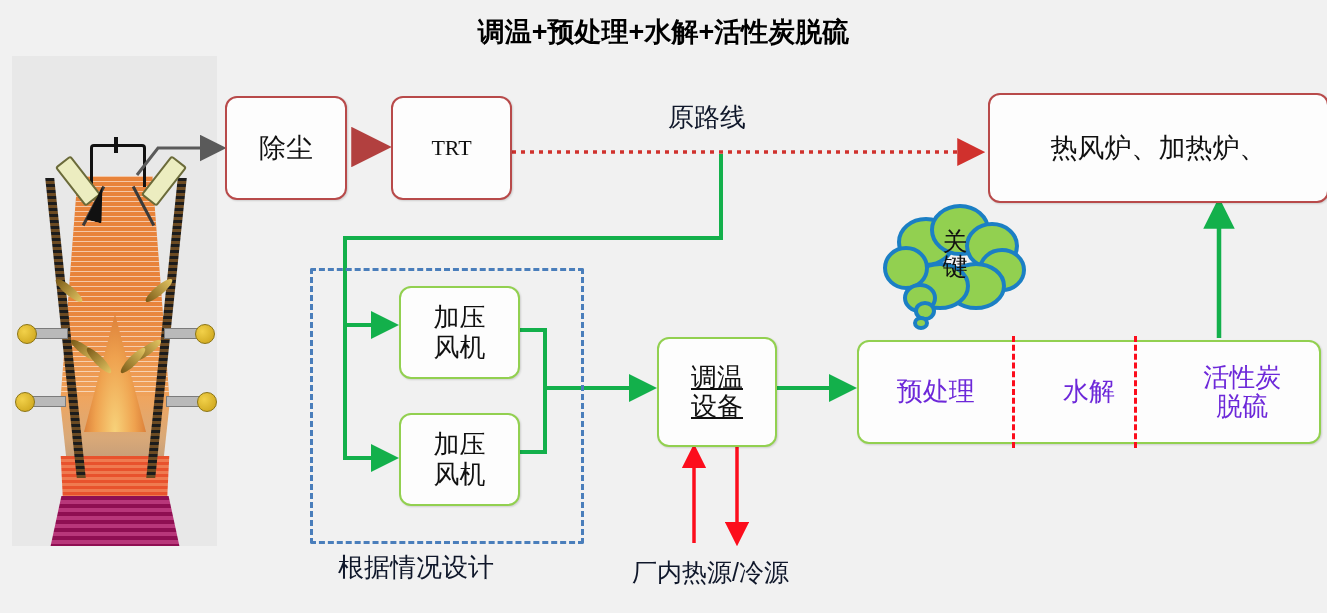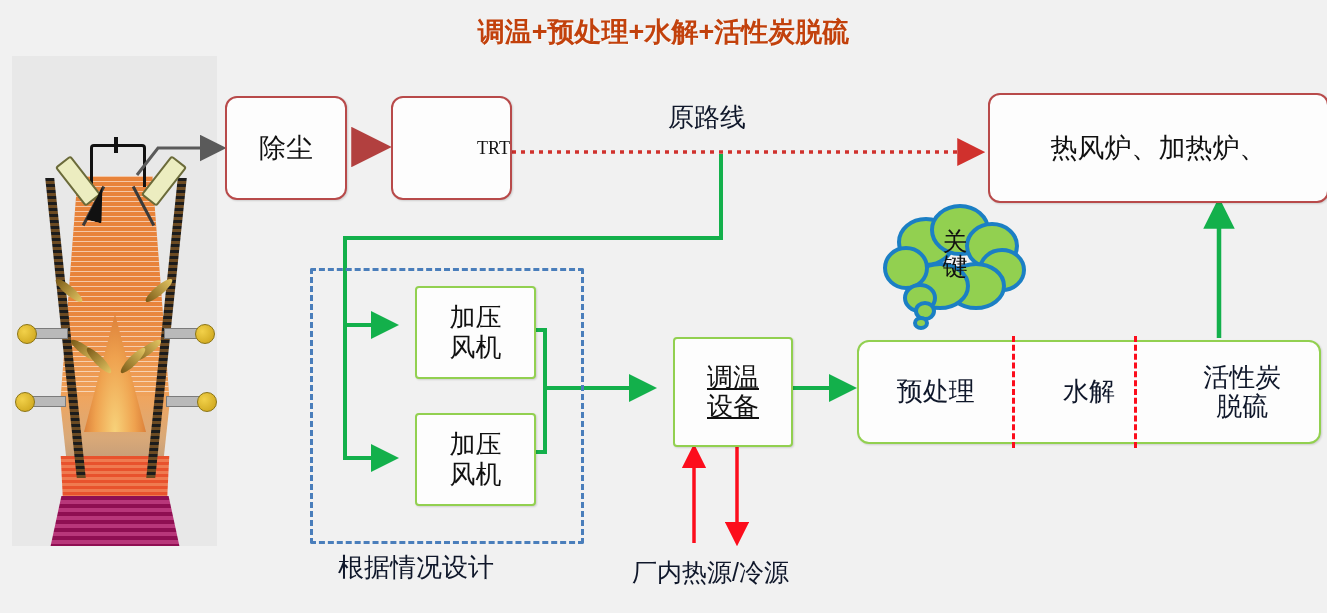--- a/index.html
+++ b/index.html
@@ -10,21 +10,21 @@
     overflow:hidden;
     position:relative;
   }
   #stage{position:absolute;left:0;top:0;width:1327px;height:613px;}
 
   
   .title{
     position:absolute; left:0; top:14px; width:1327px;
     text-align:center;
     font-family:"Liberation Sans", sans-serif;
-    font-weight:bold; font-size:27px; color:#c2410c;
+    font-weight:bold; font-size:27px; color:#000000;
     letter-spacing:0px;
     text-shadow:1px 1px 0 rgba(255,255,255,.5);
   }
 
   
   .furnace-frame{
     position:absolute; left:12px; top:56px; width:205px; height:490px;
     background:#e8e8e8;
     overflow:hidden;
   }
@@ -115,39 +115,39 @@
   .box{
     position:absolute;
     background:#fdfdfd;
     display:flex;align-items:center;justify-content:center;
     text-align:center;
     color:#111;
     line-height:1.12;
     box-shadow:1px 1px 2px rgba(0,0,0,.14);
   }
   .box.red{border:2.5px solid #b84a4a;border-radius:12px;}
-  .box.green{border:2.5px solid #92d050;border-radius:4px;margin-left:16px;}
+  .box.green{border:2.5px solid #92d050;border-radius:12px;}
 
   #box-dedust{left:225px;top:96px;width:118px;height:100px;font-size:27px;}
-  #box-trt{left:391px;top:96px;width:117px;height:100px;font-size:18px;font-family:"Liberation Serif",serif;justify-content:flex-end;}
+  #box-trt{left:391px;top:96px;width:117px;height:100px;font-size:22px;font-family:"Liberation Serif",serif;}
   #box-gasuse{left:988px;top:93px;width:325px;height:106px;font-size:27px;padding:0 6px;}
   #box-fan1{left:399px;top:286px;width:117px;height:89px;font-size:26px;}
   #box-fan2{left:399px;top:413px;width:117px;height:89px;font-size:26px;}
   #box-temp{left:657px;top:337px;width:116px;height:106px;font-size:26px;text-decoration:underline;}
 
   
   #box-process{
     left:857px;top:340px;width:460px;height:100px;
     border:2.5px solid #92d050;border-radius:12px;background:#fdfdfd;
     box-shadow:1px 1px 2px rgba(0,0,0,.14);
     position:absolute;display:flex;align-items:stretch;
   }
   #box-process .seg{
     flex:1;display:flex;align-items:center;justify-content:center;
-    font-size:26px;color:#0f172a;line-height:1.12;text-align:center;
+    font-size:26px;color:#6d28d9;line-height:1.12;text-align:center;
   }
   .proc-div{
     position:absolute;top:-6px;height:112px;width:0;
     border-left:3px dashed #fc0d1c;
   }
   #proc-div-1{left:153px;}
   #proc-div-2{left:275px;}
 
   
   #dashed-area{

